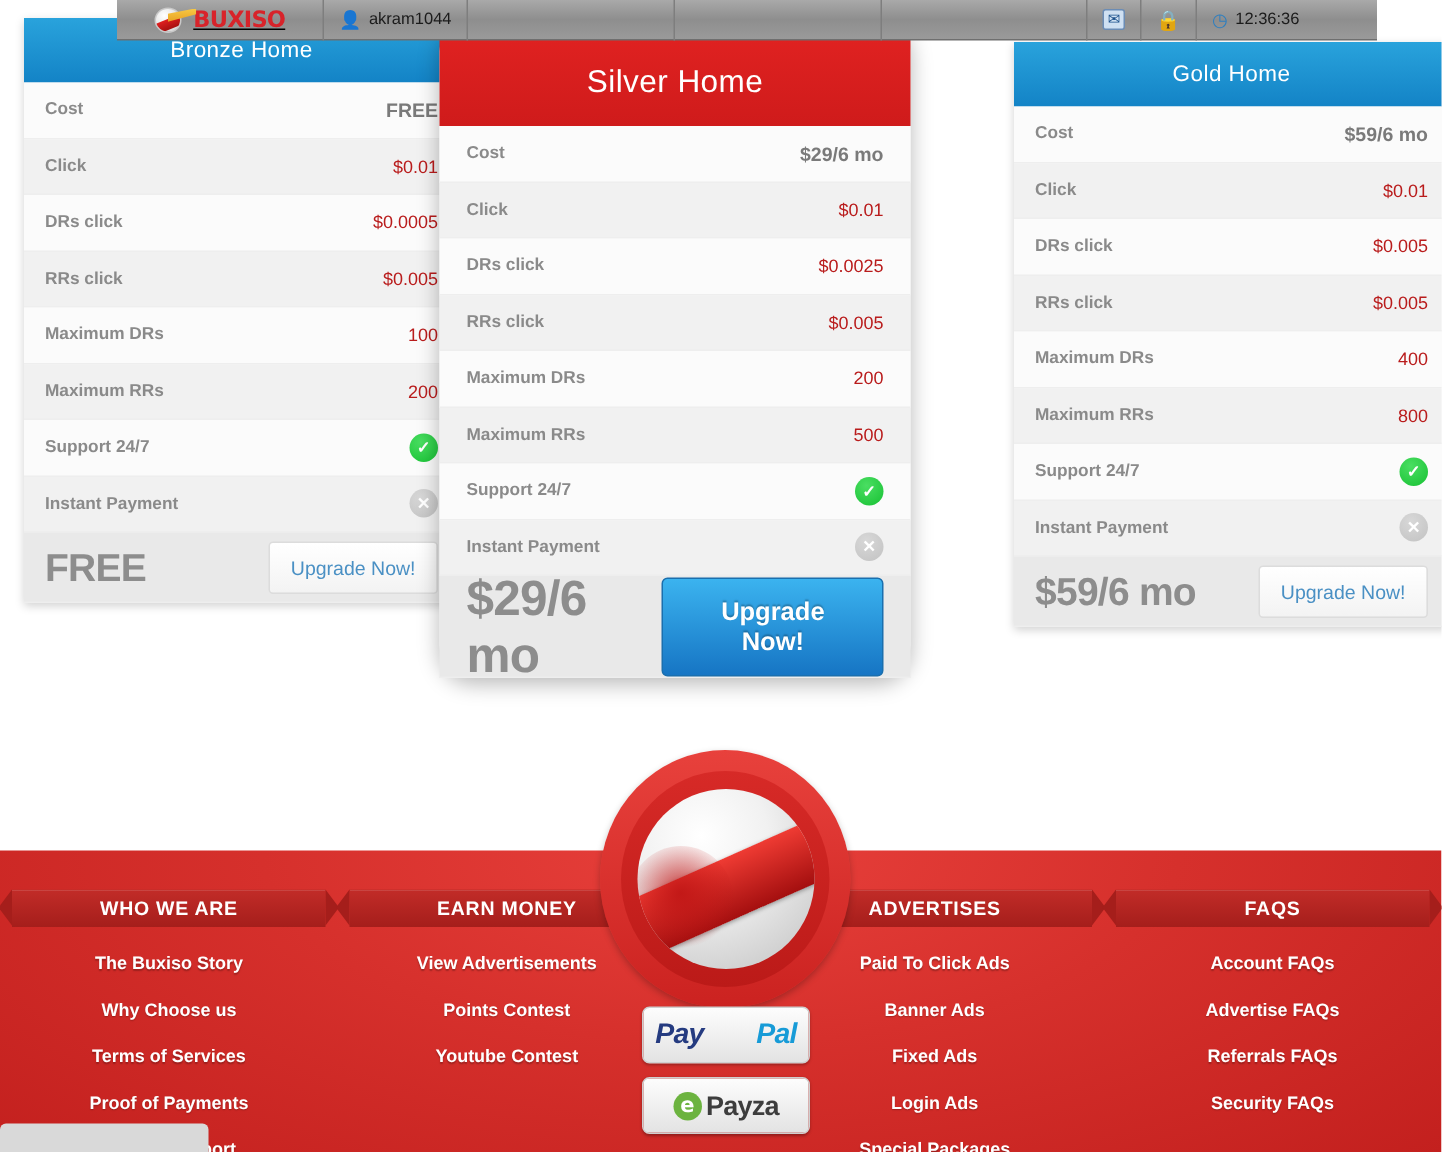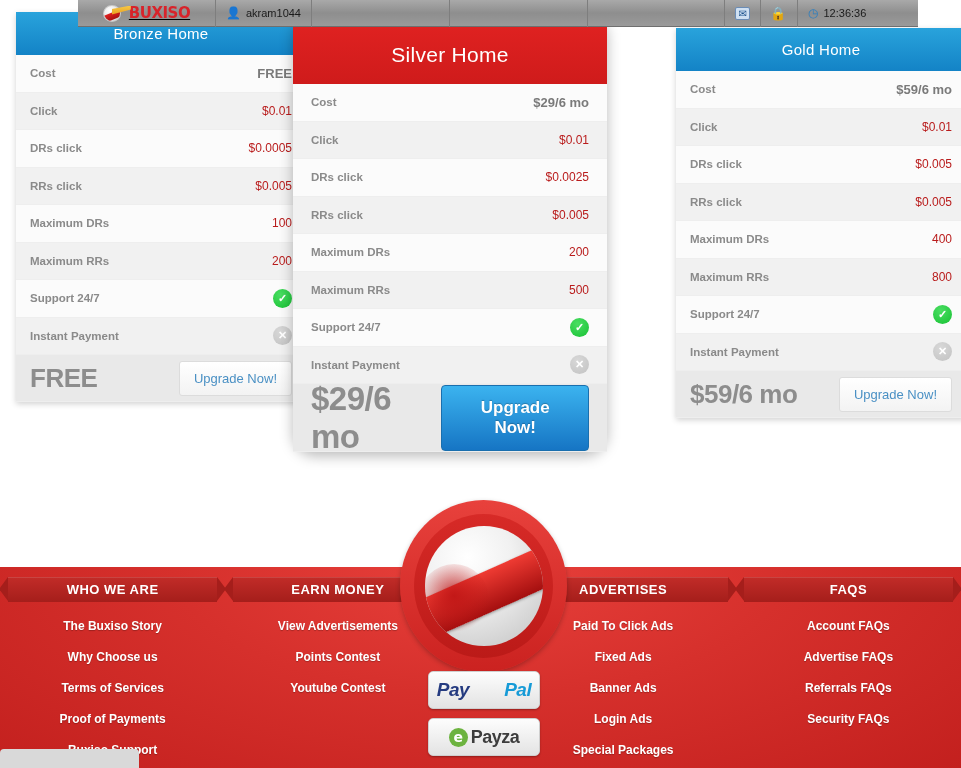--- a/index.html
+++ b/index.html
@@ -162,21 +162,21 @@
   }
   .fcols { display: flex; height: 100%; padding-top: 10px; }
   .fcol { flex: 1; text-align: center; position: relative; }
   .fcol.gap { flex: 0 0 60px; }
   .fhead {
     position: relative;
     height: 25px; line-height: 25px;
     background: linear-gradient(#c22c28, #a51e1b);
     color: #fff; font-weight: bold; font-size: 13px;
     letter-spacing: .5px;
-    margin: 0 8px;
+    margin: 16px 8px;
     box-shadow: inset 0 1px 0 rgba(255,255,255,.12);
   }
   .fhead:before, .fhead:after {
     content:""; position:absolute; top:0;
     border-style: solid; border-width: 12.5px 9px;
   }
   .fhead:before { left:-18px; border-color: transparent #a51e1b transparent transparent; }
   .fhead:after  { right:-18px; border-color: transparent transparent transparent #a51e1b; }
   .flink {
     display: block;
@@ -432,22 +432,22 @@
       <a class="flink">View Advertisements</a>
       <a class="flink">Points Contest</a>
       <a class="flink">Youtube Contest</a>
     </div>
 
     <div class="fcol gap"></div>
 
     <div class="fcol">
       <div class="fhead">ADVERTISES</div>
       <a class="flink">Paid To Click Ads</a>
+      <a class="flink">Banner Ads</a>
       <a class="flink">Fixed Ads</a>
-      <a class="flink">Banner Ads</a>
       <a class="flink">Login Ads</a>
       <a class="flink">Special Packages</a>
     </div>
 
     <div class="fcol">
       <div class="fhead">FAQS</div>
       <a class="flink">Account FAQs</a>
       <a class="flink">Advertise FAQs</a>
       <a class="flink">Referrals FAQs</a>
       <a class="flink">Security FAQs</a>

